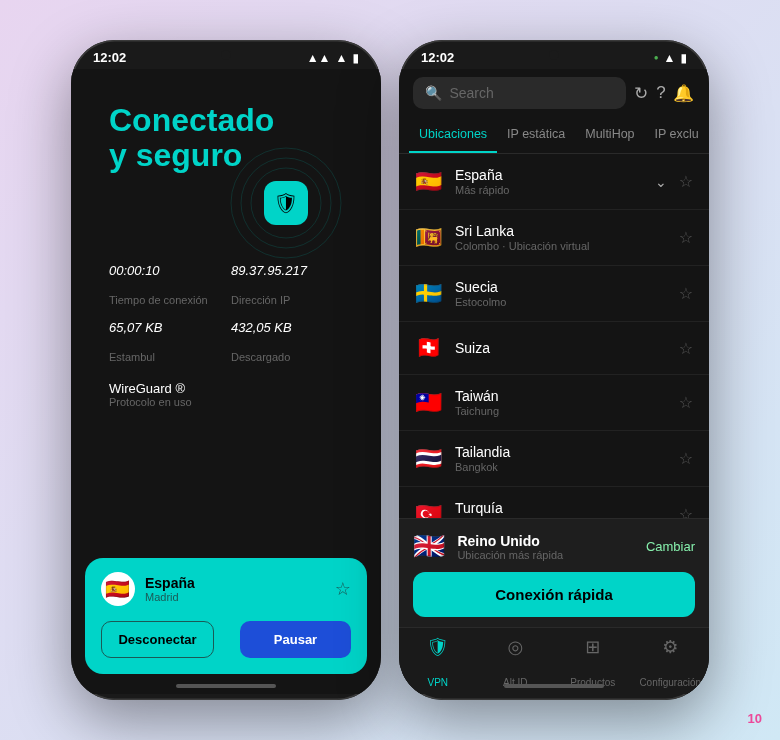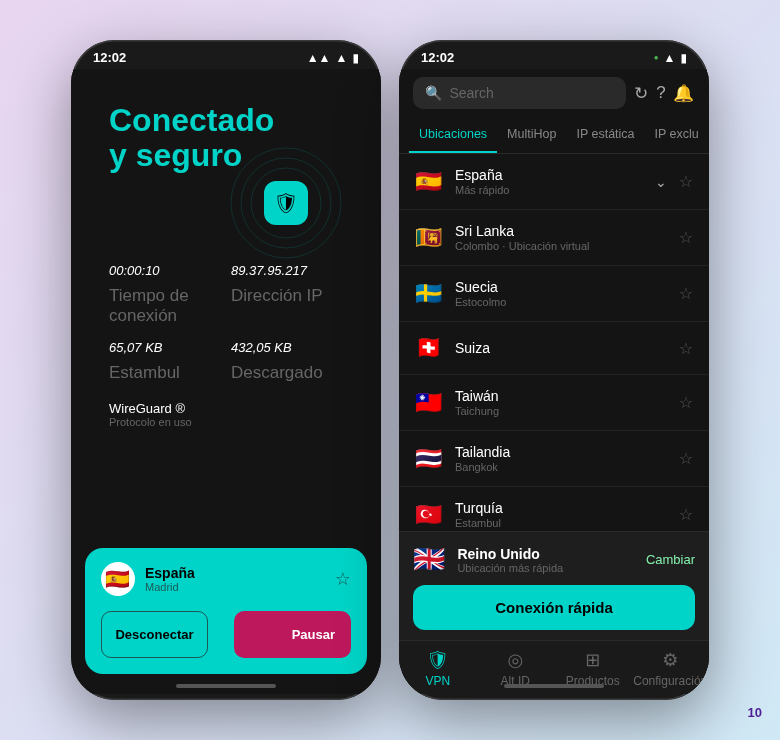--- a/index.html
+++ b/index.html
@@ -131,23 +131,23 @@
     }
 
     .stat-item .stat-value {
       font-size: 13px;
       color: #fff;
       font-weight: 500;
       font-style: italic;
     }
 
     .stat-item .stat-label {
-      font-size: 17px;
+      font-size: 11px;
       color: #666;
-      margin-top: 8px;
+      margin-top: 16px;
     }
 
     .protocol-section {
       margin-top: 18px;
     }
 
     .protocol-section .stat-value {
       font-size: 13px;
       color: #fff;
       font-weight: 500;
@@ -224,29 +224,28 @@
       border-radius: 10px;
       color: #000;
       font-size: 13px;
       font-weight: 600;
       padding: 10px;
       cursor: pointer;
     }
 
     .btn-pause {
       flex: 1;
-      background: #be185d;
+      background: #1d4ed8;
       border: none;
       border-radius: 10px;
       color: #fff;
       font-size: 13px;
       font-weight: 600;
-      padding: 16px;
-      cursor: pointer;
-      text-align: right;
+      padding: 10px;
+      cursor: pointer;
     }
 
     .home-indicator {
       position: absolute;
       bottom: 6px;
       left: 50%;
       transform: translateX(-50%);
       width: 100px;
       height: 4px;
       background: #555;
@@ -448,36 +447,37 @@
     .nav-icon {
       font-size: 18px;
       color: #666;
     }
 
     .nav-item.active .nav-icon {
       color: #00d4c8;
     }
 
     .nav-label {
-      font-size: 12px;
+      font-size: 10px;
       color: #666;
+      margin-top: 16px;
     }
 
     .nav-item.active .nav-label {
       color: #00d4c8;
     }
 
     
     .watermark {
       position: absolute;
-      bottom: 20px;
+      bottom: 14px;
       right: 18px;
       font-size: 13px;
       font-weight: 700;
-      color: #4c1d95;
+      color: #ec4899;
     }
 
     
     .phone::before {
       content: '';
       position: absolute;
       left: -3px;
       top: 120px;
       width: 3px;
       height: 40px;
@@ -601,22 +601,22 @@
         </div>
         <div class="top-action-icons">
           <span>↻</span>
           <span>?</span>
           <span>🔔</span>
         </div>
       </div>
 
       <div class="tabs-row">
         <div class="tab-item active">Ubicaciones</div>
+        <div class="tab-item">IP estática</div>
         <div class="tab-item">MultiHop</div>
-        <div class="tab-item">IP estática</div>
         <div class="tab-item">IP exclu</div>
       </div>
 
       <div class="server-list">
 
         <div class="server-item">
           <span class="server-flag">🇪🇸</span>
           <div class="server-info">
             <div class="server-name">España</div>
             <div class="server-sub">Más rápido</div>

